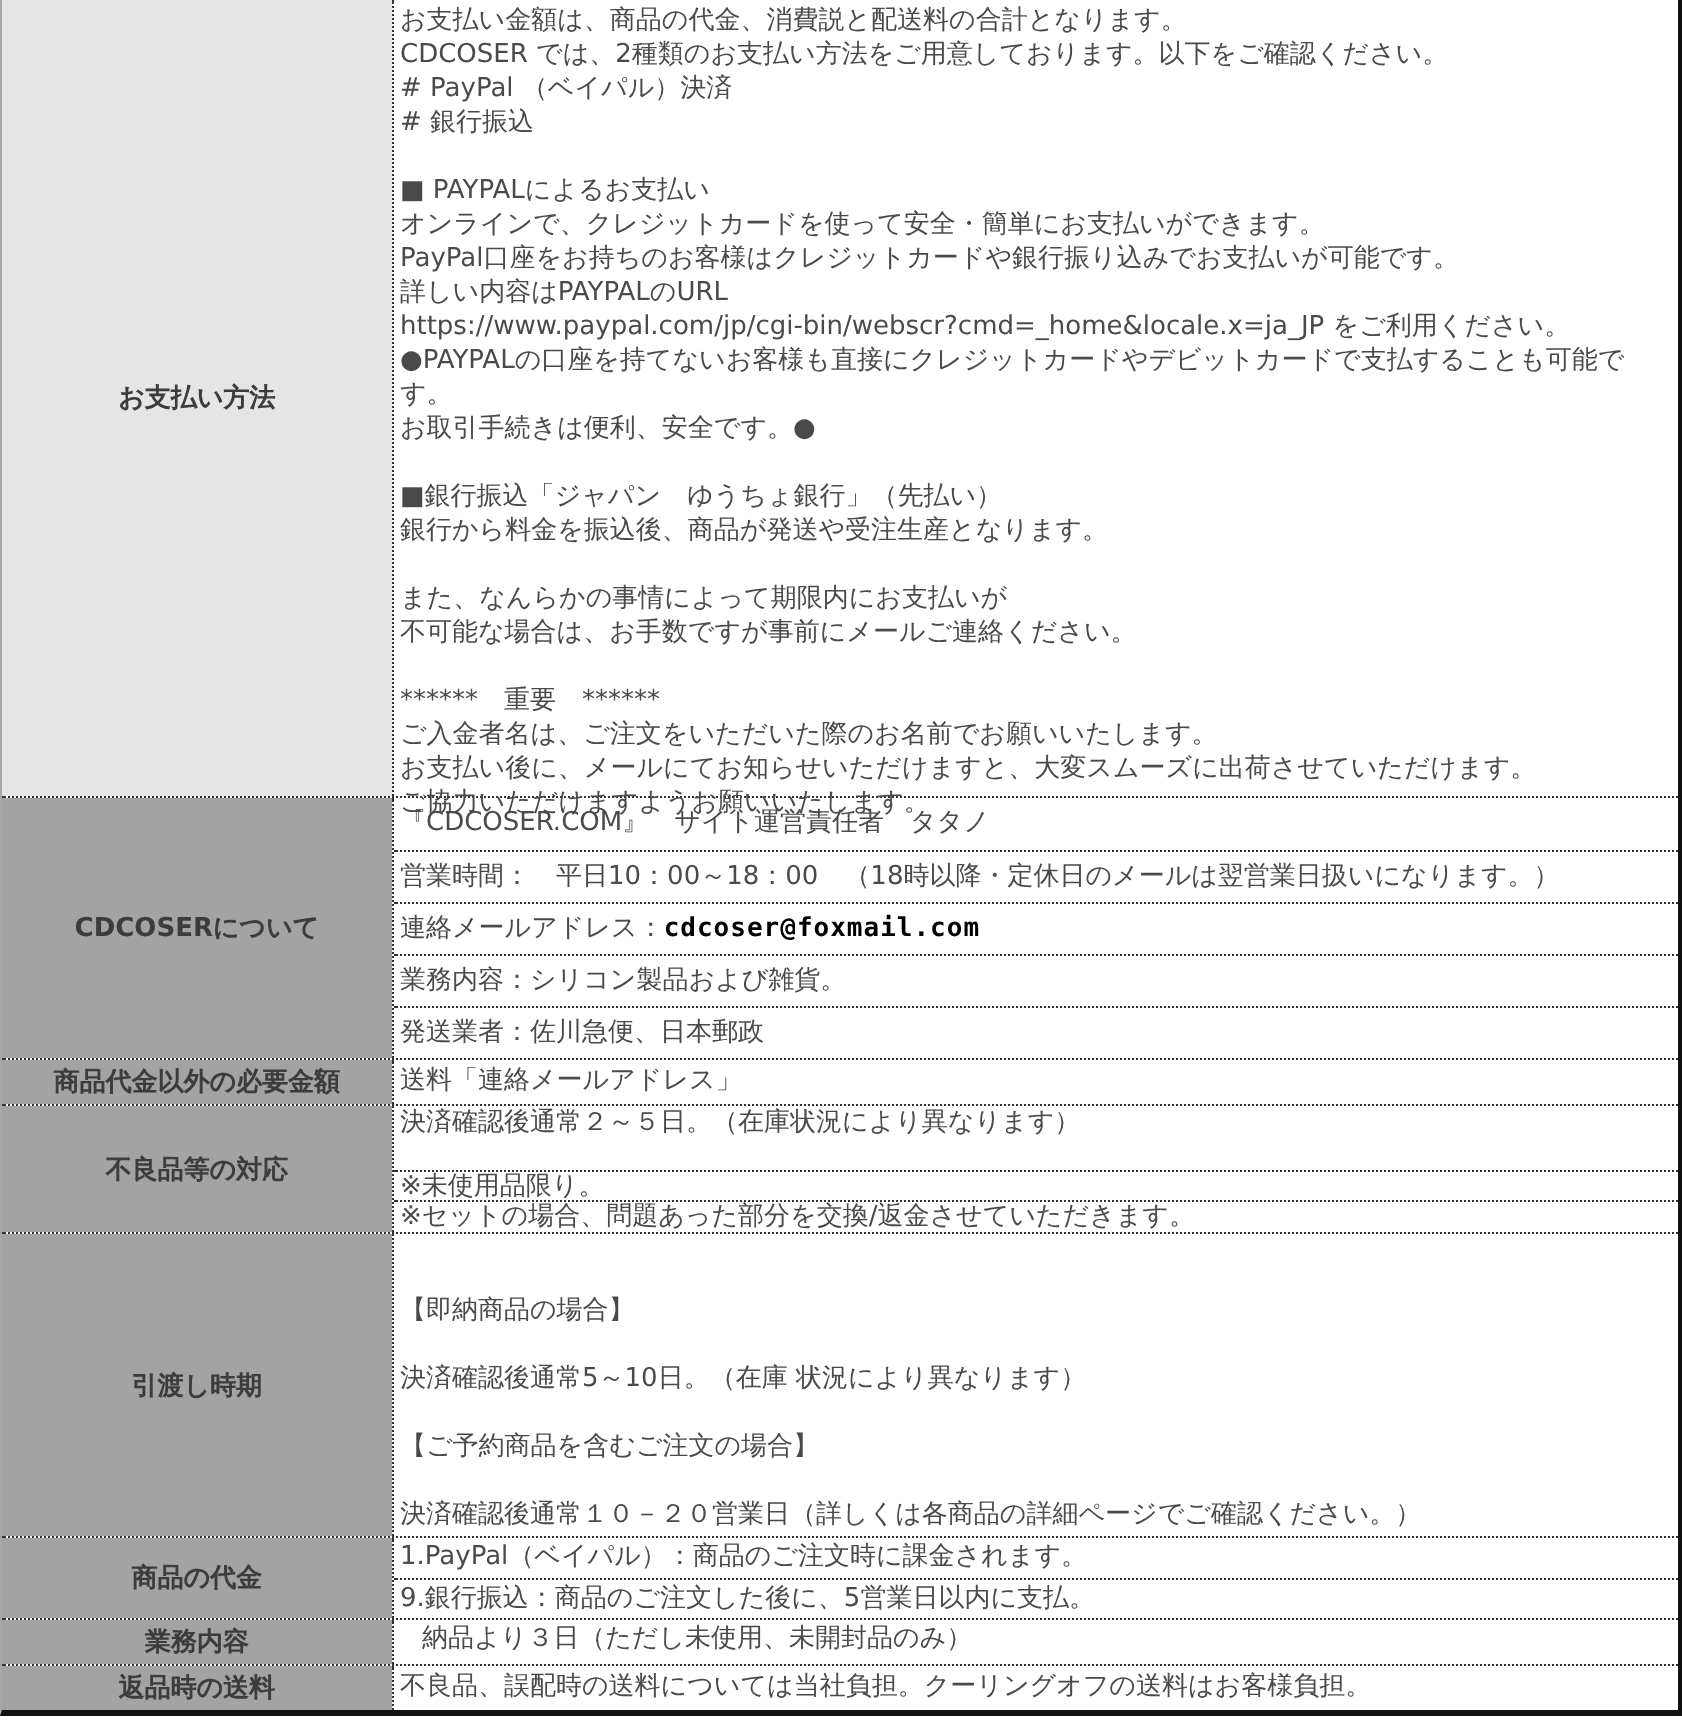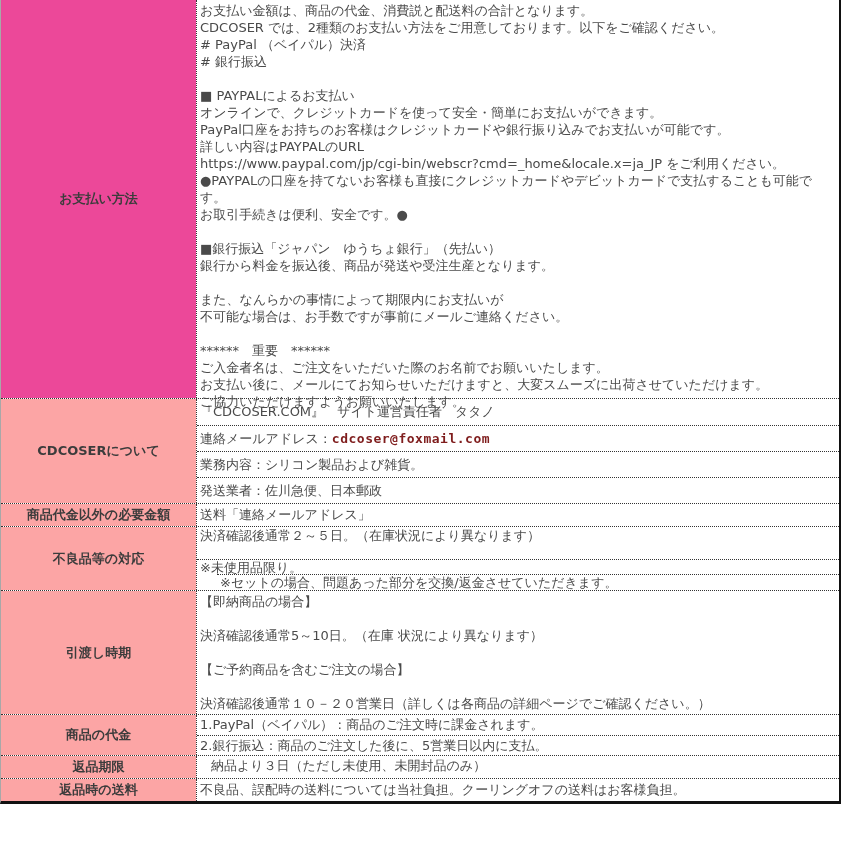--- a/index.html
+++ b/index.html
@@ -23,24 +23,24 @@
   .row + .row { border-top:1px dotted #333; }
   .label-cell {
     width:195px;
     flex:0 0 195px;
     display:flex;
     align-items:center;
     justify-content:center;
     text-align:center;
     font-weight:bold;
     color:#3c3c3c;
-    background:#fca5a5;
+    background:#a3a3a3;
     padding:2px 6px;
   }
-  .row1 .label-cell { background:#ec4899; }
+  .row1 .label-cell { background:#e5e5e5; }
   .content-cell {
     flex:1 1 auto;
     border-left:1px dotted #333;
     display:flex;
     flex-direction:column;
     min-width:0;
   }
   .multiline {
     white-space:pre-wrap;
     line-height:17px;
@@ -56,28 +56,28 @@
   .sub + .sub { border-top:1px dotted #333; }
   .sub.block { display:block; }
   
   .row1 .content-cell { height:398px; }
   .row2 .sub { height:26px; }
   .row3 .sub { height:21px; }
   .row4 .sub { height:26px; }
   .row5 .sub-a { line-height:16px; }
   .row5 .sub-b { height:18px; }
   .row5 .sub-c { height:15px; line-height:14px;margin-top:14px; }
-  .row5 .sub-d { height:16px; line-height:14px;margin-left:20px; }
-  .row6 .multiline { height:123px; }
+  .row5 .sub-d { height:16px; line-height:14px; }
+  .row6 .multiline { height:123px;margin-top:28px; }
   .row7 .sub { height:20px; }
   .row8 .sub { height:20px;padding-left:14px; }
   .row9 .sub { height:21px; }
   .email {
     font-weight:bold;
-    color:#7f1d1d;
+    color:#000000;
     font-family:"DejaVu Sans Mono", monospace;
     letter-spacing:0.5px;
   }
 </style>
 </head>
 <body>
 
 <div class="info-table">
 
   <div class="row row1">
@@ -106,20 +106,21 @@
 ご入金者名は、ご注文をいただいた際のお名前でお願いいたします。
 お支払い後に、メールにてお知らせいただけますと、大変スムーズに出荷させていただけます。
 ご協力いただけますようお願いいたします。</div>
     </div>
   </div>
 
   <div class="row row2">
     <div class="label-cell">CDCOSERについて</div>
     <div class="content-cell">
       <div class="sub">『CDCOSER.COM』　サイト運営責任者　タタノ</div>
+      <div class="sub">営業時間：　平日10：00～18：00　（18時以降・定休日のメールは翌営業日扱いになります。）</div>
       <div class="sub">
           <span>連絡メールアドレス：</span>
           <span class="email">cdcoser@foxmail.com</span>
         </div>
       <div class="sub">業務内容：シリコン製品および雑貨。</div>
       <div class="sub">発送業者：佐川急便、日本郵政</div>
     </div>
   </div>
 
   <div class="row row3">
@@ -149,26 +150,26 @@
 【ご予約商品を含むご注文の場合】
 
 決済確認後通常１０－２０営業日（詳しくは各商品の詳細ページでご確認ください。）</div>
     </div>
   </div>
 
   <div class="row row7">
     <div class="label-cell">商品の代金</div>
     <div class="content-cell">
       <div class="sub">1.PayPal（ベイパル）：商品のご注文時に課金されます。</div>
-      <div class="sub">2.銀行振込：商品のご注文した後に、5営業日以内に支払。</div>
+      <div class="sub">9.銀行振込：商品のご注文した後に、5営業日以内に支払。</div>
     </div>
   </div>
 
   <div class="row row8">
-    <div class="label-cell">返品期限</div>
+    <div class="label-cell">業務内容</div>
     <div class="content-cell">
       <div class="sub">納品より３日（ただし未使用、未開封品のみ）</div>
     </div>
   </div>
 
   <div class="row row9">
     <div class="label-cell">返品時の送料</div>
     <div class="content-cell">
       <div class="sub">不良品、誤配時の送料については当社負担。クーリングオフの送料はお客様負担。</div>
     </div>

